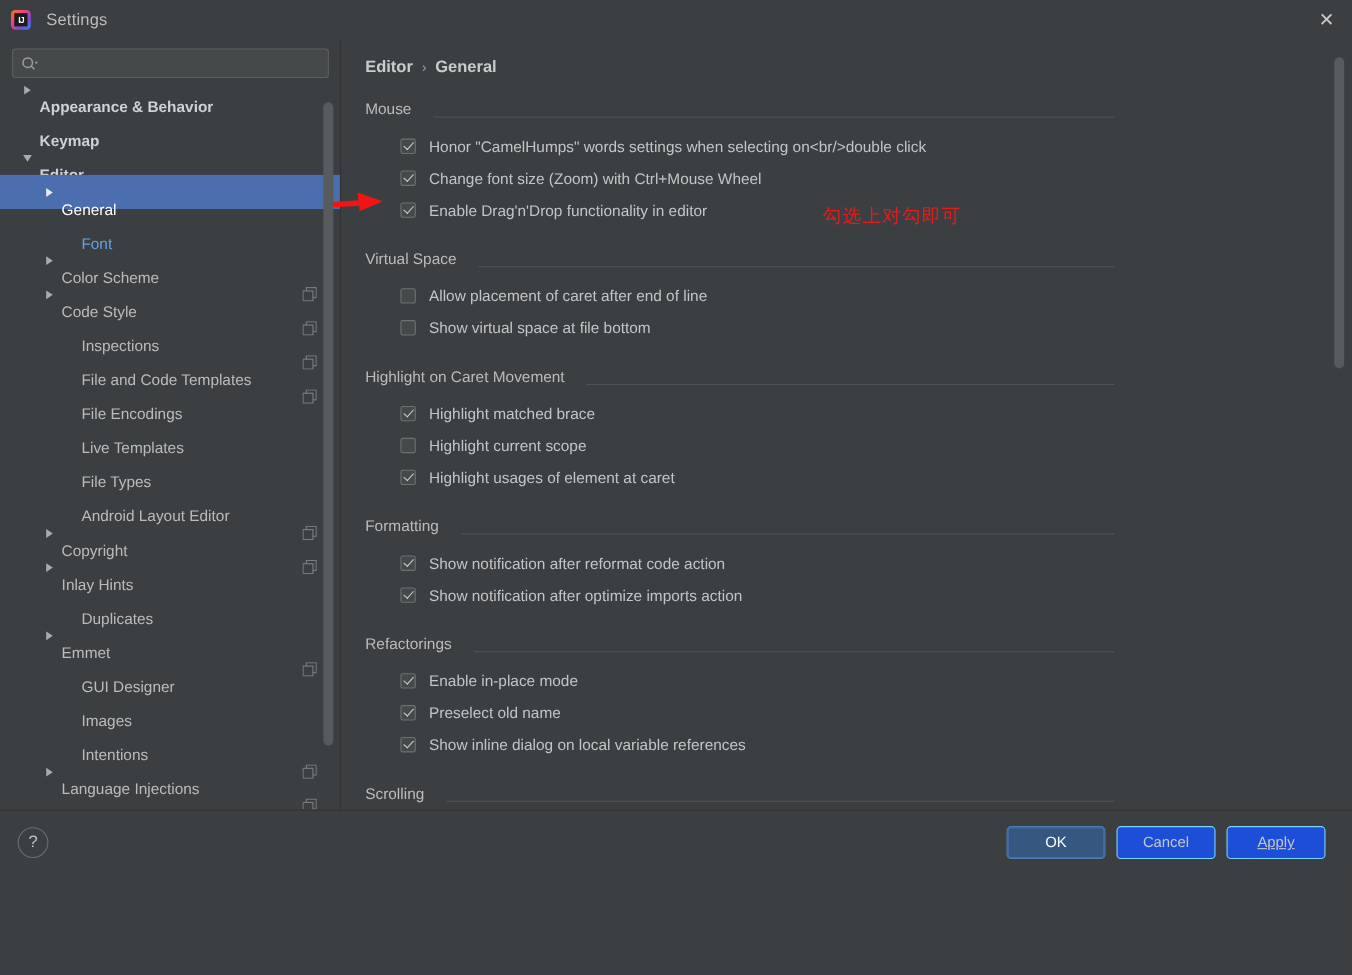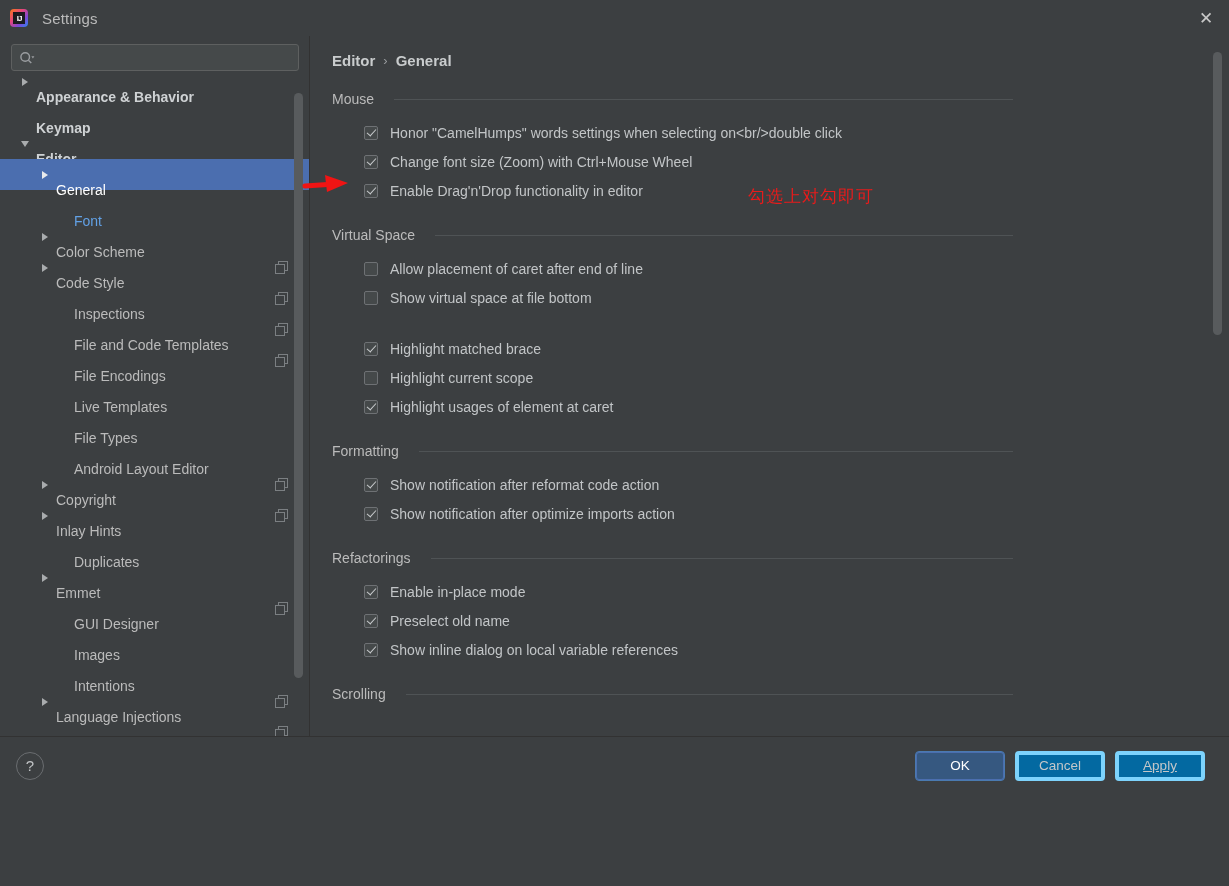--- a/index.html
+++ b/index.html
@@ -164,21 +164,21 @@
   .breadcrumb {
     margin-top: 16px;
     font-size: 15px; font-weight: bold;
     color: #c9cccd;
     display: flex; align-items: center; gap: 8px;
   }
   .breadcrumb .sep { color: #9a9da0; font-weight: normal; font-size: 13px; }
 
   .section { margin-top: 22px; }
   .section-head {
-    display: flex; align-items: center;
+    display: flex; align-items: flex-end;
     gap: 20px;
     color: #bbbbbb; font-size: 14px;
     padding-right: 216px;
   }
   .section-head .rule {
     flex: 1 1 auto; height: 1px; background: #4f5355;
   }
   .opt-list { margin-top: 11px; padding-left: 32px; }
   .opt {
     display: flex; align-items: center;
@@ -237,22 +237,22 @@
     display: flex; align-items: center; justify-content: center;
     cursor: pointer;
   }
   .btn-group { margin-left: auto; display: flex; gap: 10px; }
   .btn {
     height: 30px; min-width: 90px;
     border-radius: 4px;
     font-size: 13.5px;
     display: flex; align-items: center; justify-content: center;
     cursor: pointer;
-    border: 4px solid #7dd3fc;
-    background: #0369a1;
+    border: 1px solid #7dd3fc;
+    background: #1d4ed8;
     color: #c4c7c9;
     padding: 0 16px;
   }
   .btn.primary {
     background: #365880;
     border: 1px solid #4a7ab0;
     color: #ffffff;
     box-shadow: 0 0 0 1px #4b6eaf inset;
   }
   .btn u { text-decoration: underline; }
@@ -535,20 +535,24 @@
                   <span class="cb"></span>
                   <span class="opt-label">Allow placement of caret after end of line</span>
                 </div>
                 <div class="opt">
                   <span class="cb"></span>
                   <span class="opt-label">Show virtual space at file bottom</span>
                 </div>
               </div>
             </div>
             <div class="section">
+              <div class="section-head">
+                <span>Highlight on Caret Movement</span>
+                <span class="rule"></span>
+              </div>
               <div class="opt-list">
                 <div class="opt">
                   <span class="cb checked"></span>
                   <span class="opt-label">Highlight matched brace</span>
                 </div>
                 <div class="opt">
                   <span class="cb"></span>
                   <span class="opt-label">Highlight current scope</span>
                 </div>
                 <div class="opt">

